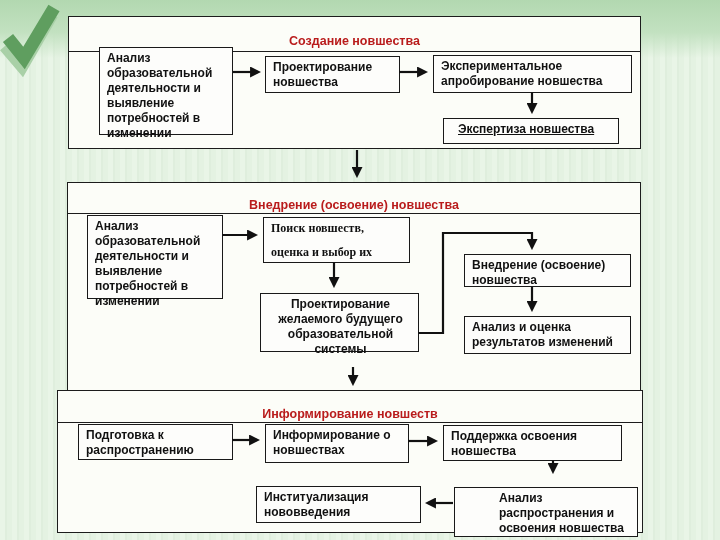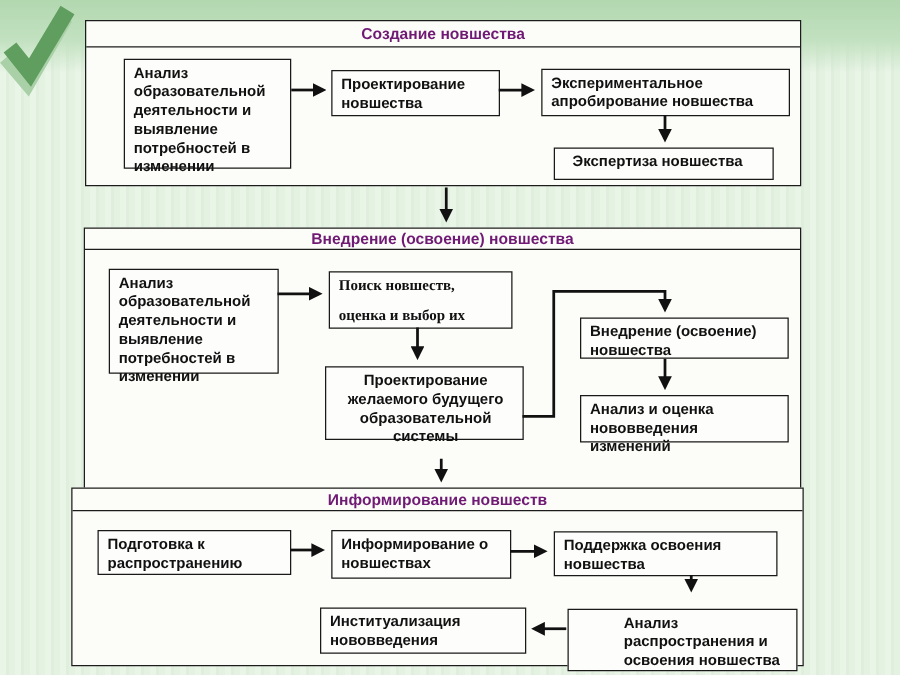--- a/index.html
+++ b/index.html
@@ -12,23 +12,24 @@
     content:""; position:absolute; left:0; top:0; right:0; height:58px;
     background:linear-gradient(180deg,#b2d8b0 0%,#c2e1c0 55%,rgba(226,242,224,0) 100%);
     pointer-events:none;
   }
   .frame{
     position:absolute; background:#fcfdf8; border:1.5px solid #1c1c1c;
     box-sizing:border-box;
   }
   .frame-title{
     border-bottom:1.4px solid #1c1c1c; text-align:center;
-    font-weight:bold; font-size:12.5px; color:#701a75;
+    font-weight:bold; font-size:12.5px; color:#b91c1c;
     display:flex; align-items:center; justify-content:center;
     box-sizing:border-box;
+    margin-top:14px;
   }
   .pbox{
     position:absolute; background:#fdfdfb; border:1.4px solid #191919;
     box-sizing:border-box; overflow:visible;
     font-weight:bold; font-size:12px; line-height:15px; color:#111;
     padding:3px 5px 0 7px;
   }
   .arrow-layer{position:absolute; left:0; top:0; pointer-events:none; z-index:5;}
   .check-layer{position:absolute; left:0; top:0; z-index:1;}
   .frame{z-index:2;}
@@ -41,33 +42,33 @@
   <svg class="check-layer" width="70" height="85" viewBox="0 0 70 85">
     <polyline points="5,46 22,66 52,14" fill="none" stroke="#a9d0a7" stroke-width="13"></polyline>
     <polyline points="8,38 24,58 54,8" fill="none" stroke="#5f9e5f" stroke-width="13"></polyline>
   </svg>
 
   <div class="frame" style="left:68px; top:16px; width:573px; height:133px;">
     <div class="frame-title" style="height:21px;">Создание новшества</div>
     <div class="pbox" style="left:30px; top:30px; width:134px; height:88px;">Анализ образовательной деятельности и выявление потребностей в изменении</div>
     <div class="pbox" style="left:196px; top:39px; width:135px; height:37px;">Проектирование новшества</div>
     <div class="pbox" style="left:364px; top:38px; width:199px; height:38px;">Экспериментальное апробирование новшества</div>
-    <div class="pbox" style="left:374px; top:101px; width:176px; height:26px; padding-left:14px;">Экспертиза новшества</div>
+    <div class="pbox" style="left:374px; top:101px; width:176px; height:26px; padding-left:14px;text-decoration:underline;">Экспертиза новшества</div>
   </div>
 
   <div class="frame" style="left:67px; top:182px; width:574px; height:240px;">
     <div class="frame-title" style="height:17px;">Внедрение (освоение) новшества</div>
     <div class="pbox" style="left:19px; top:32px; width:136px; height:84px;">Анализ образовательной деятельности и выявление потребностей в изменении</div>
     <div class="pbox" style="left:195px; top:34px; width:147px; height:46px;font-family:Liberation Serif, serif;">
       <div>Поиск новшеств,</div>
       <div style="margin-top:9px;">оценка и выбор их</div>
     </div>
     <div class="pbox" style="left:192px; top:110px; width:159px; height:59px;text-align:center;">Проектирование желаемого будущего образовательной системы</div>
     <div class="pbox" style="left:396px; top:71px; width:167px; height:33px;">Внедрение (освоение) новшества</div>
-    <div class="pbox" style="left:396px; top:133px; width:167px; height:38px;">Анализ и оценка нововведения изменений</div>
+    <div class="pbox" style="left:396px; top:133px; width:167px; height:38px;">Анализ и оценка результатов изменений</div>
   </div>
 
   <div class="frame" style="left:57px; top:390px; width:586px; height:143px;">
     <div class="frame-title" style="height:18px;">Информирование новшеств</div>
     <div class="pbox" style="left:20px; top:33px; width:155px; height:36px;">Подготовка к распространению</div>
     <div class="pbox" style="left:207px; top:33px; width:144px; height:39px;">Информирование о новшествах</div>
     <div class="pbox" style="left:385px; top:34px; width:179px; height:36px;">Поддержка освоения новшества</div>
     <div class="pbox" style="left:396px; top:96px; width:184px; height:50px;padding-left:44px;">Анализ распространения и освоения новшества</div>
     <div class="pbox" style="left:198px; top:95px; width:165px; height:37px;">Институализация нововведения</div>
   </div>

